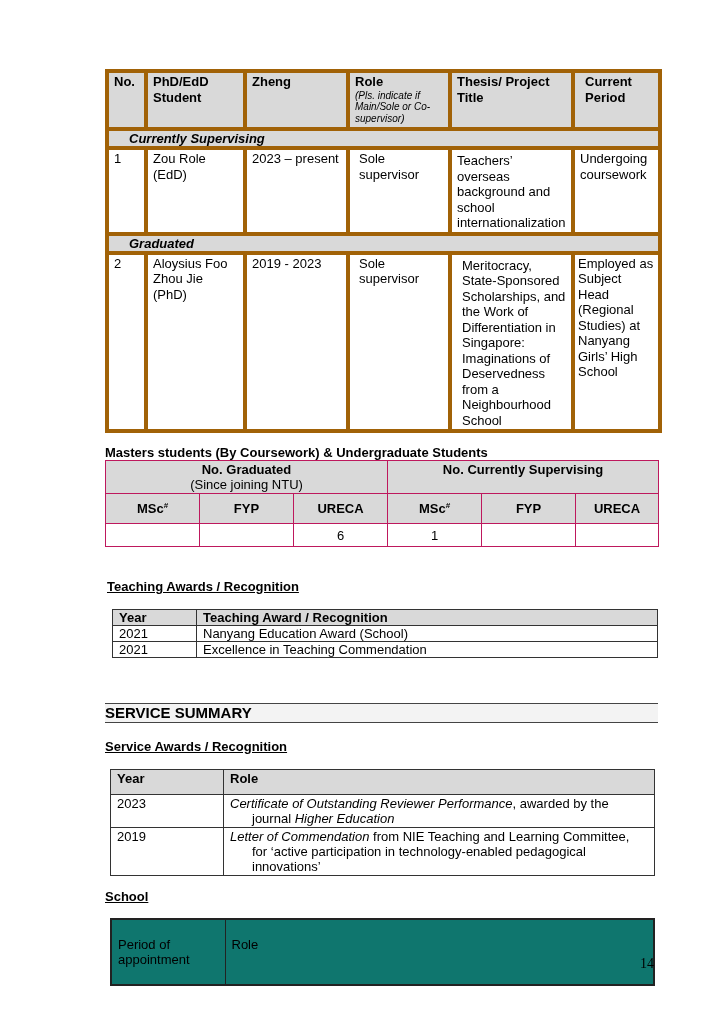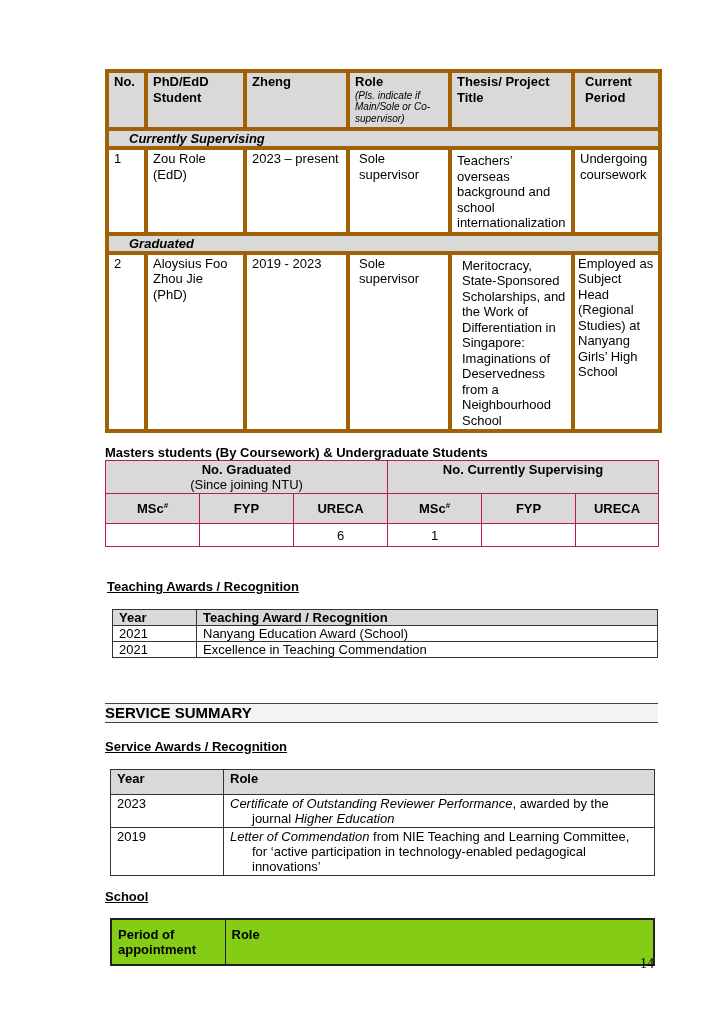--- a/index.html
+++ b/index.html
@@ -38,21 +38,21 @@
   #service-summary { left: 105px; top: 703px; width: 553px; height: 18px; border-top: 1.5px solid #444; border-bottom: 1.5px solid #444; background: #f3f3f3; font-weight: bold; font-size: 15px; line-height: 18px; }
   #service-title { left: 105px; top: 739px; }
   #service-table { left: 110px; top: 769px; width: 545px; border: 1.5px solid #333; }
   #service-table td { border: 1px solid #333; padding: 1px 6px; font-size: 13px; line-height: 15px; }
   #service-table .hdr td { background: #d9d9d9; font-weight: bold; height: 22px; }
   #service-table .desc { text-indent: 0; margin-left: 28px; }
   #service-table .cont { padding-left: 22px; display: block; }
 
   #school-title { left: 105px; top: 889px; }
   #school-table { left: 110px; top: 918px; width: 545px; border: 2px solid #222; }
-  #school-table td { border: 1px solid #222; background: #84cc16; font-weight: bold; padding: 7px 6px; line-height: 15px; height: 30px; }
+  #school-table td { border: 1px solid #222; background: #0f766e; font-weight: normal; padding: 17px 6px; line-height: 15px; height: 30px; }
 
   #page-number { left: 640px; top: 956px; font-family: "Liberation Serif", serif; font-size: 14px; }
 </style>
 </head>
 <body>
 
 <table id="phd-table" class="abs">
   <colgroup>
     <col style="width:39px">
       <col style="width:99px">

